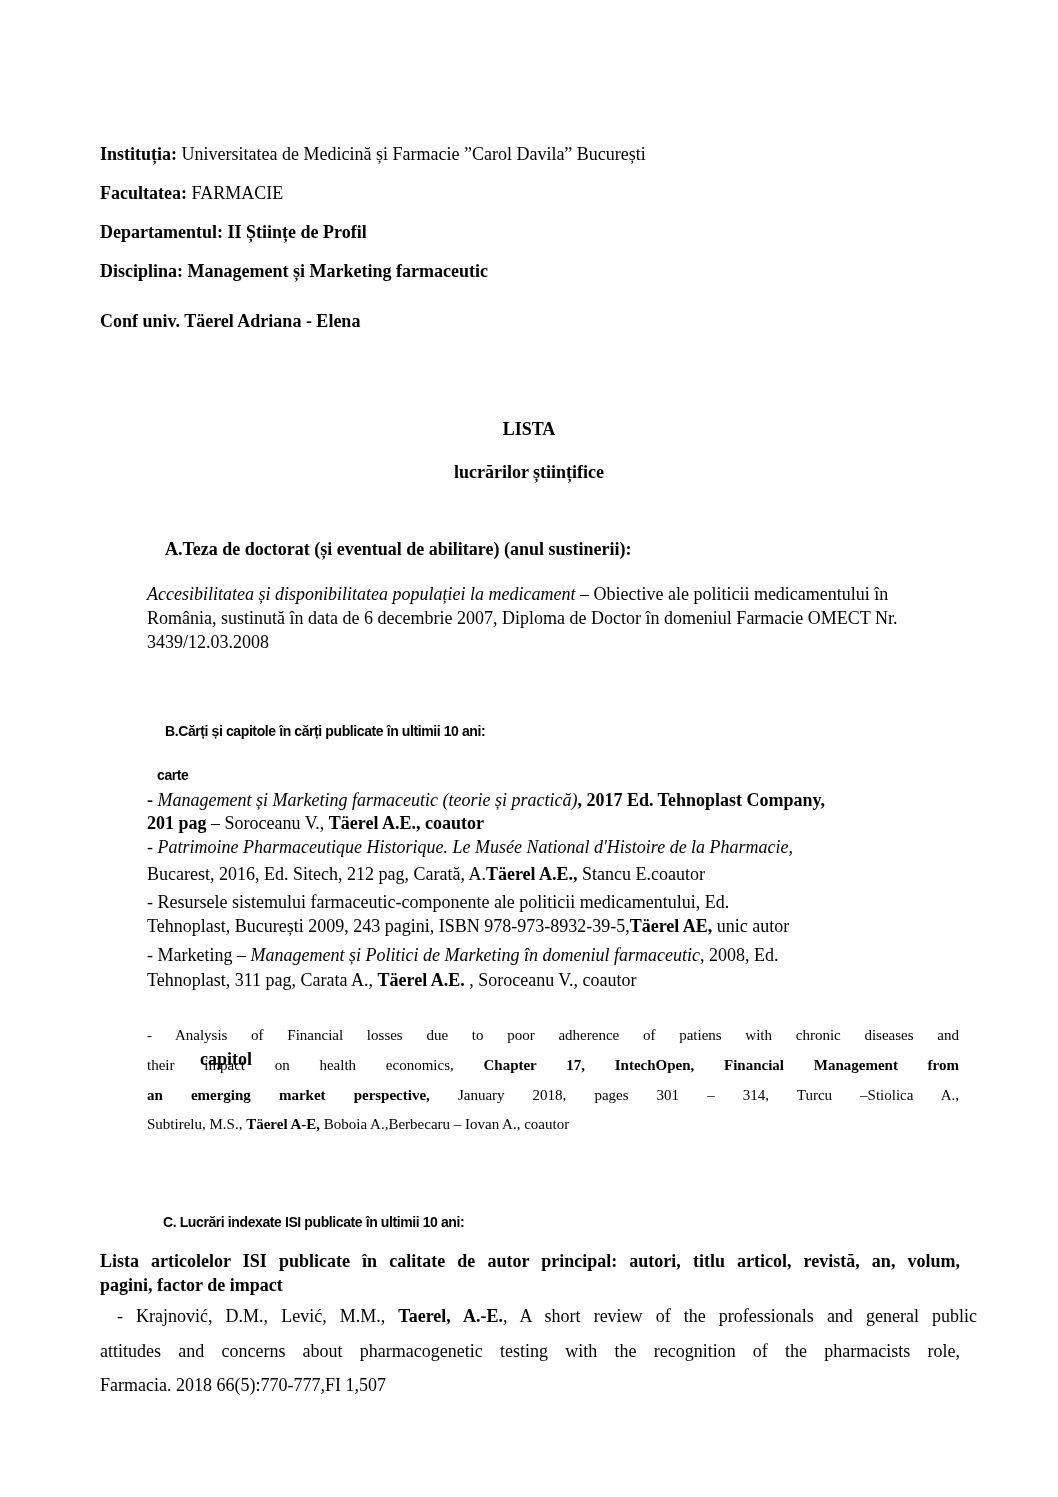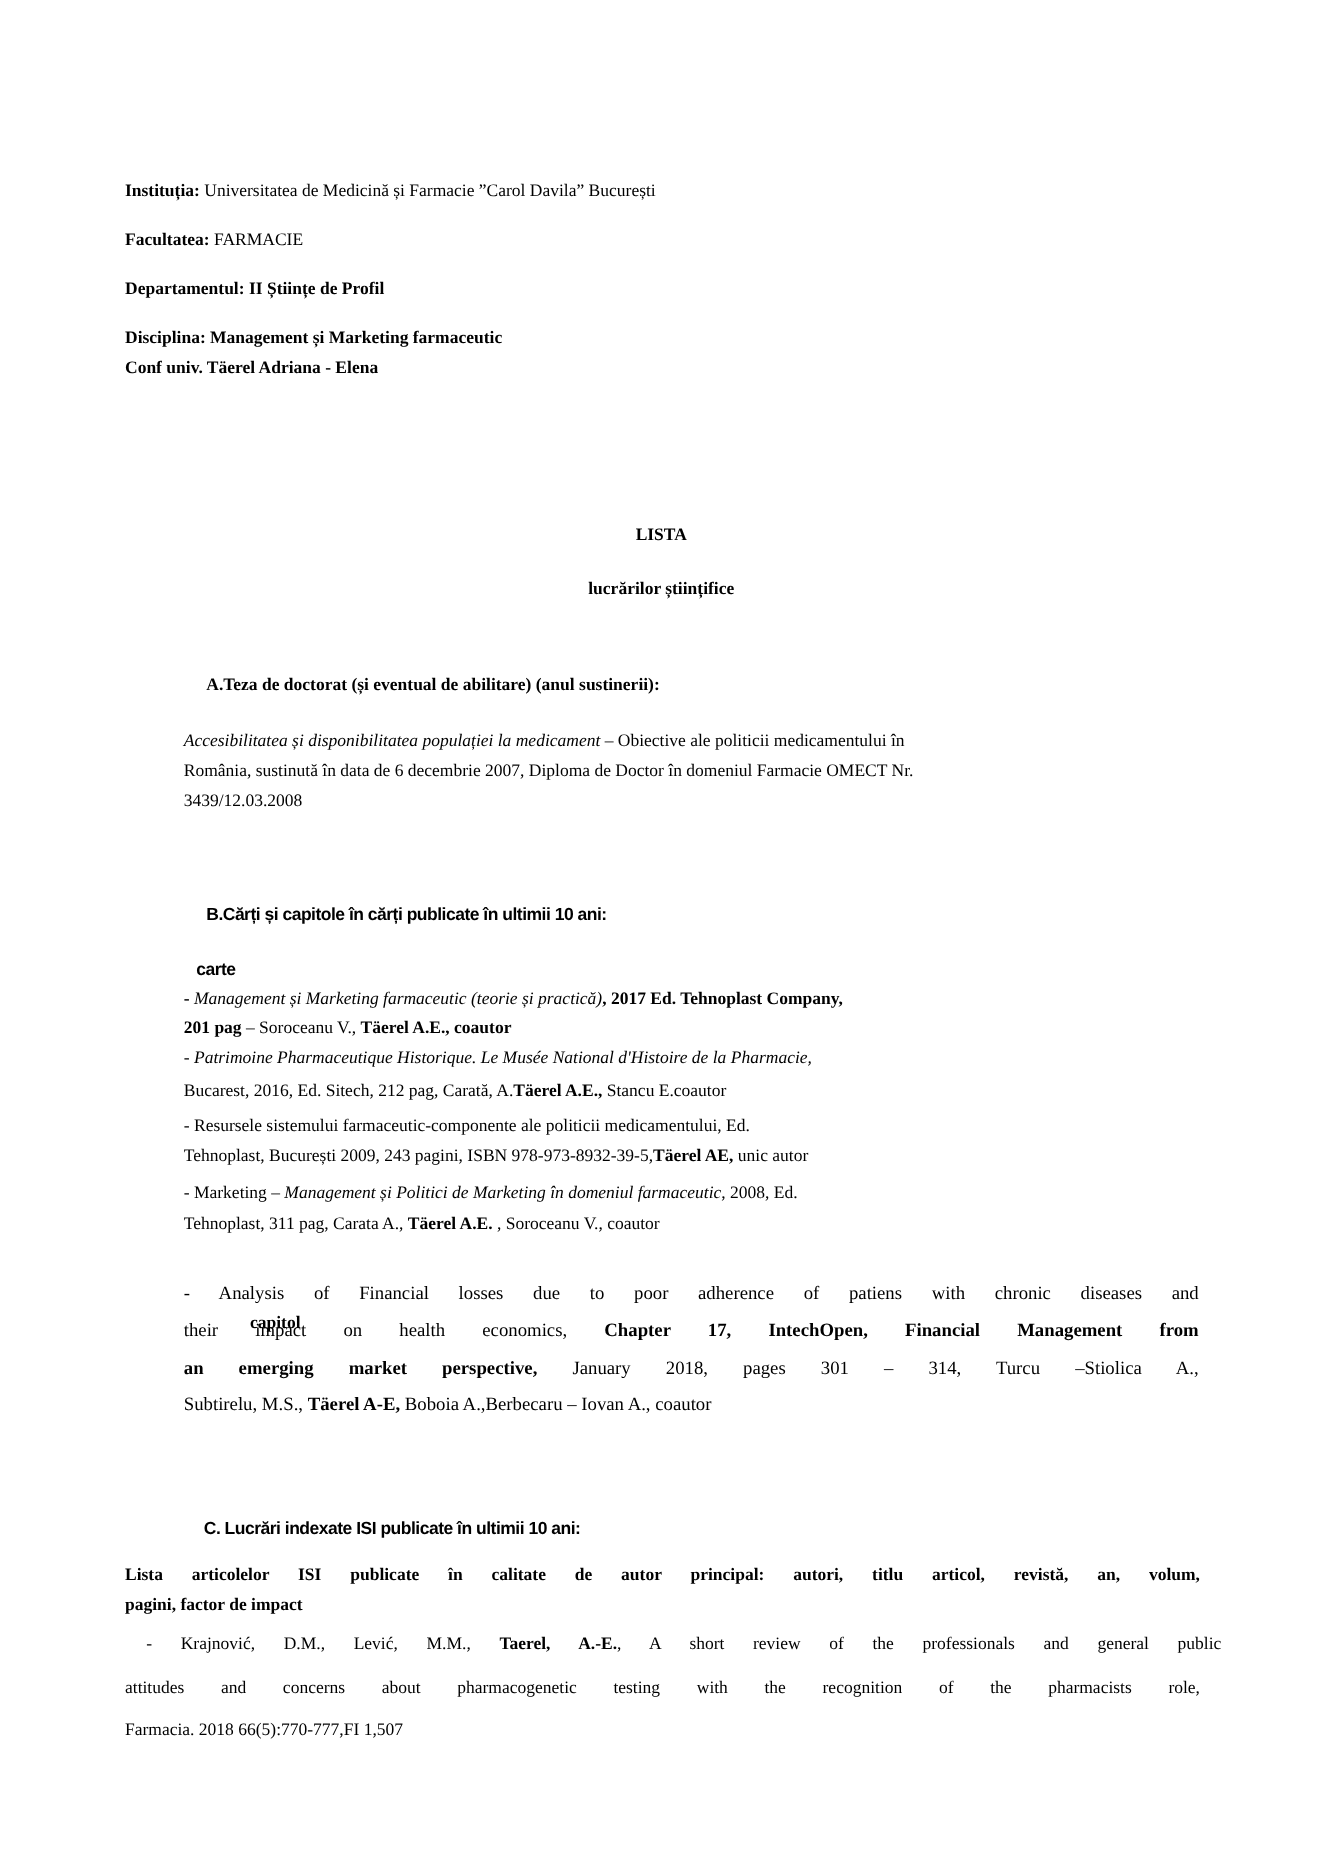--- a/index.html
+++ b/index.html
@@ -1,18 +1,18 @@
 <!DOCTYPE html>
 <html><head>
 <meta charset="utf-8">
 <style>
   html, body { margin: 0; padding: 0; background: #ffffff; }
   body { width: 1058px; height: 1497px; position: relative; overflow: hidden;
          font-family: "Liberation Serif", "DejaVu Serif", serif; color: #000; }
-  .line { position: absolute; white-space: nowrap; font-size: 14px; line-height: 22px; }
+  .line { position: absolute; white-space: nowrap; font-size: 18px; line-height: 22px; }
   .b { font-weight: bold; }
   .i { font-style: italic; }
   .sans { font-family: "Liberation Sans", "DejaVu Sans", sans-serif; font-weight: bold; font-size: 14px; letter-spacing: -0.4px; }
   .center { left: 0; width: 1058px; text-align: center; }
   .just { white-space: normal; text-align: justify; text-align-last: justify; }
   .big { font-size: 15px; }
 </style>
 </head>
 <body>
 
@@ -21,21 +21,21 @@
 </div>
 <div class="line" style="left:100px; top:182px;">
   <span class="b">Facultatea:</span><span> FARMACIE</span>
 </div>
 <div class="line b" style="left:100px; top:221px;">
   <span>Departamentul:</span><span>  II Științe de Profil</span>
 </div>
 <div class="line b" style="left:100px; top:260px;">
   <span>Disciplina:</span><span> Management și Marketing farmaceutic</span>
 </div>
-<div class="line b" style="left:100px; top:284px;">Conf univ. Täerel Adriana - Elena</div>
+<div class="line b" style="left:100px; top:310px;">Conf univ. Täerel Adriana - Elena</div>
 
 <div class="line b center" style="top:418px;">LISTA</div>
 <div class="line b center" style="top:461px;">lucrărilor științifice</div>
 
 <div class="line b" style="left:165px; top:538px;">A.Teza de doctorat (și eventual de abilitare)  (anul sustinerii):</div>
 <div class="line" style="left:147px; top:583px;">
   <span class="i">Accesibilitatea și disponibilitatea populației la medicament</span><span> – Obiective ale politicii medicamentului în</span>
 </div>
 <div class="line" style="left:147px; top:607px;">România, sustinută în data de 6 decembrie 2007, Diploma de Doctor în domeniul Farmacie OMECT Nr.</div>
 <div class="line" style="left:147px; top:631px;">3439/12.03.2008</div>

